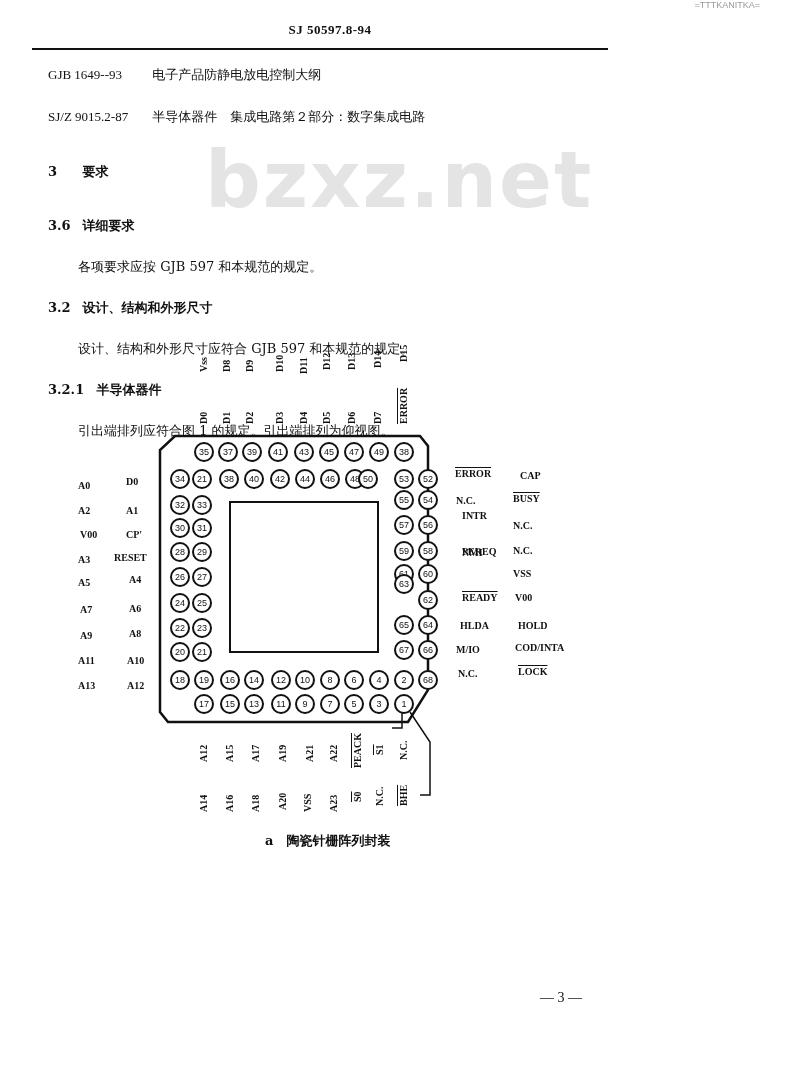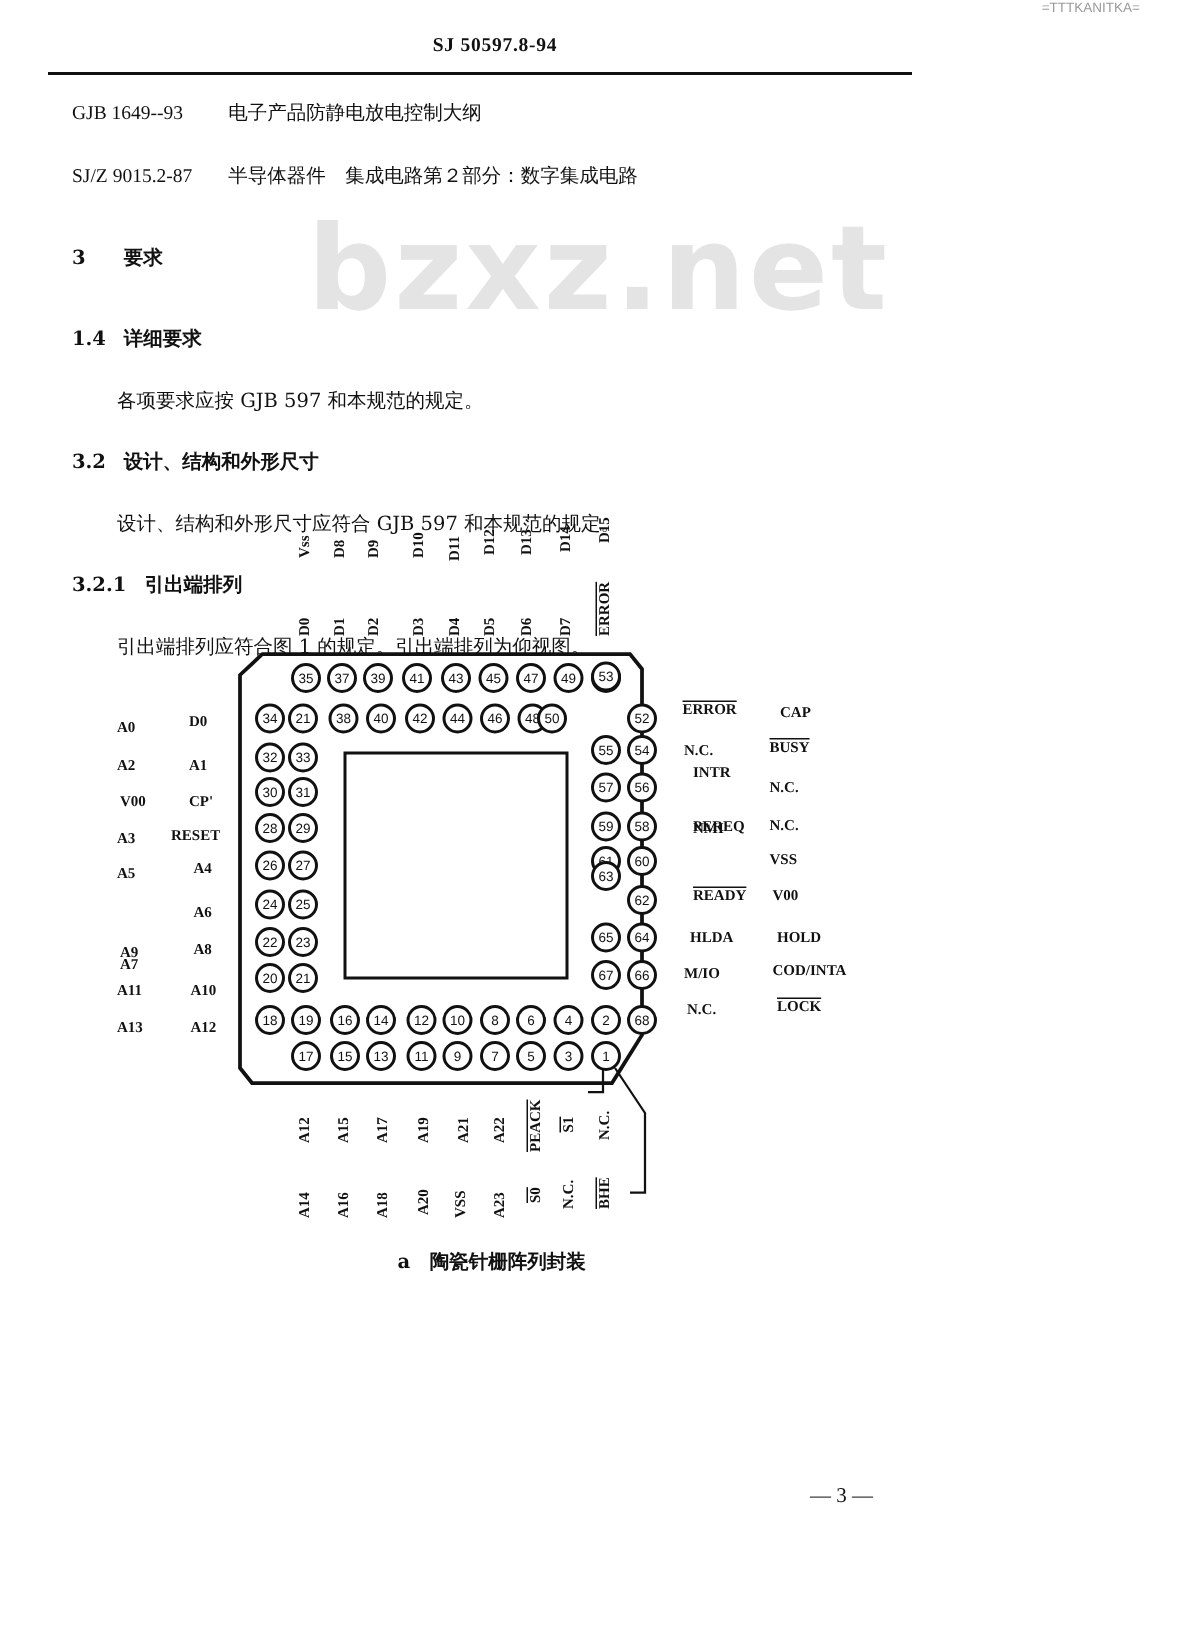--- a/index.html
+++ b/index.html
@@ -46,32 +46,32 @@
   <span>半导体器件　集成电路第２部分：数字集成电路</span>
 </div>
 
 <div class="watermark">bzxz.net</div>
 
 <div class="section txt" style="top:127px">
   <span class="num">3</span>
   <span>要求</span>
 </div>
 <div class="section txt" style="top:163px">
-  <span class="num">1.4</span>
+  <span class="num">3.6</span>
   <span>详细要求</span>
 </div>
 <div class="para txt" style="top:186px">各项要求应按 GJB 597 和本规范的规定。</div>
 <div class="section txt" style="top:209px">
   <span class="num">3.2</span>
   <span>设计、结构和外形尺寸</span>
 </div>
 <div class="para txt" style="top:232px">设计、结构和外形尺寸应符合 GJB 597 和本规范的规定。</div>
 <div class="section txt" style="top:255px">
   <span class="num" style="min-width:44px">3.2.1</span>
-  <span>引出端排列</span>
+  <span>半导体器件</span>
 </div>
 <div class="para txt" style="top:278px">引出端排列应符合图 1 的规定。引出端排列为仰视图。</div>
 
 <svg class="pkg" width="800" height="1090">
   <polygon points="175,436 420,436 428,446 428,690 408,722 168,722 160,712 160,450" fill="none" stroke="#111" stroke-width="2.5"></polygon>
   <rect x="230" y="502" width="148" height="150" fill="none" stroke="#111" stroke-width="2"></rect>
   <polyline points="410,712 430,742 430,795 420,795" fill="none" stroke="#111" stroke-width="1.5"></polyline>
   <polyline points="402,700 402,728 392,728" fill="none" stroke="#111" stroke-width="1.5"></polyline>
 </svg>
 
@@ -111,21 +111,21 @@
 
   <div class="pin" style="left:170px;top:469px">34</div>
   <div class="pin" style="left:192px;top:469px">21</div>
   <div class="pin" style="left:219px;top:469px">38</div>
   <div class="pin" style="left:244px;top:469px">40</div>
   <div class="pin" style="left:270px;top:469px">42</div>
   <div class="pin" style="left:295px;top:469px">44</div>
   <div class="pin" style="left:320px;top:469px">46</div>
   <div class="pin" style="left:345px;top:469px">48</div>
   <div class="pin" style="left:358px;top:469px">50</div>
-  <div class="pin" style="left:394px;top:441px">53</div>
+  <div class="pin" style="left:394px;top:469px">53</div>
   <div class="pin" style="left:418px;top:469px">52</div>
 
   <div class="pin" style="left:170px;top:495px">32</div>
   <div class="pin" style="left:192px;top:495px">33</div>
   <div class="pin" style="left:170px;top:518px">30</div>
   <div class="pin" style="left:192px;top:518px">31</div>
   <div class="pin" style="left:170px;top:542px">28</div>
   <div class="pin" style="left:192px;top:542px">29</div>
   <div class="pin" style="left:170px;top:567px">26</div>
   <div class="pin" style="left:192px;top:567px">27</div>
@@ -178,21 +178,21 @@
   <span class="lab" style="left:78px;top:480px">A0</span>
   <span class="lab" style="left:126px;top:476px">D0</span>
   <span class="lab" style="left:78px;top:505px">A2</span>
   <span class="lab" style="left:126px;top:505px">A1</span>
   <span class="lab" style="left:80px;top:529px">V00</span>
   <span class="lab" style="left:126px;top:529px">CP'</span>
   <span class="lab" style="left:78px;top:554px">A3</span>
   <span class="lab" style="left:114px;top:552px">RESET</span>
   <span class="lab" style="left:78px;top:577px">A5</span>
   <span class="lab" style="left:129px;top:574px">A4</span>
-  <span class="lab" style="left:80px;top:638px">A7</span>
+  <span class="lab" style="left:80px;top:604px">A7</span>
   <span class="lab" style="left:129px;top:603px">A6</span>
   <span class="lab" style="left:80px;top:630px">A9</span>
   <span class="lab" style="left:129px;top:628px">A8</span>
   <span class="lab" style="left:78px;top:655px">A11</span>
   <span class="lab" style="left:127px;top:655px">A10</span>
   <span class="lab" style="left:78px;top:680px">A13</span>
   <span class="lab" style="left:127px;top:680px">A12</span>
 </div>
 
 <div>

